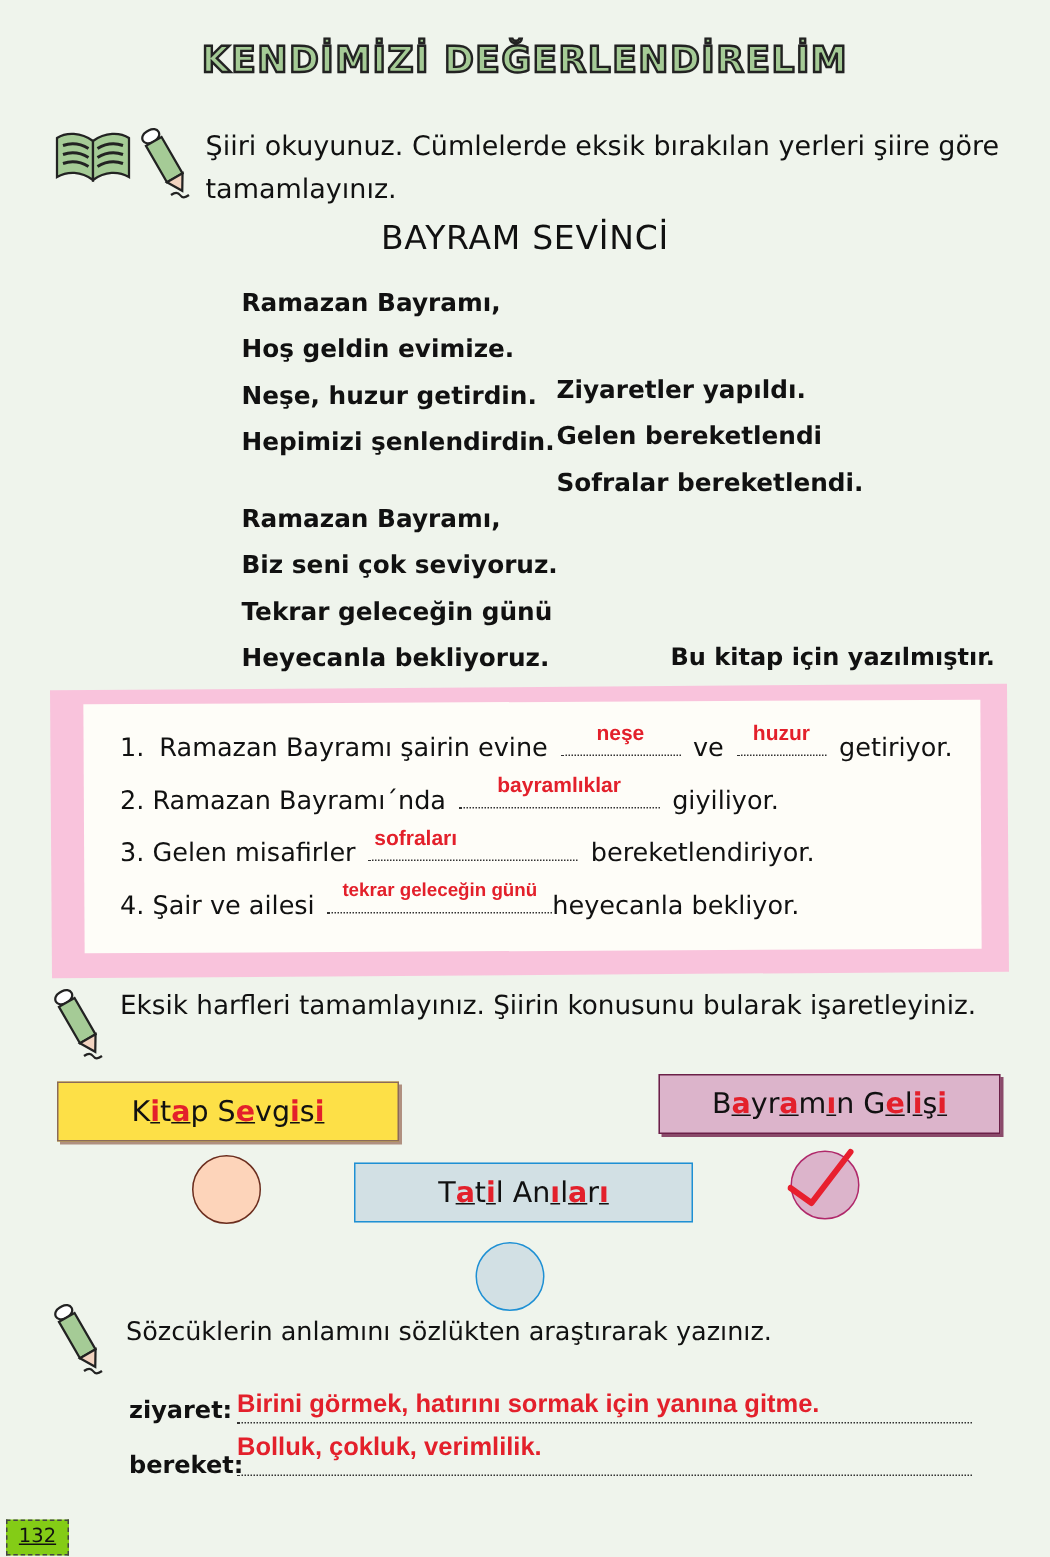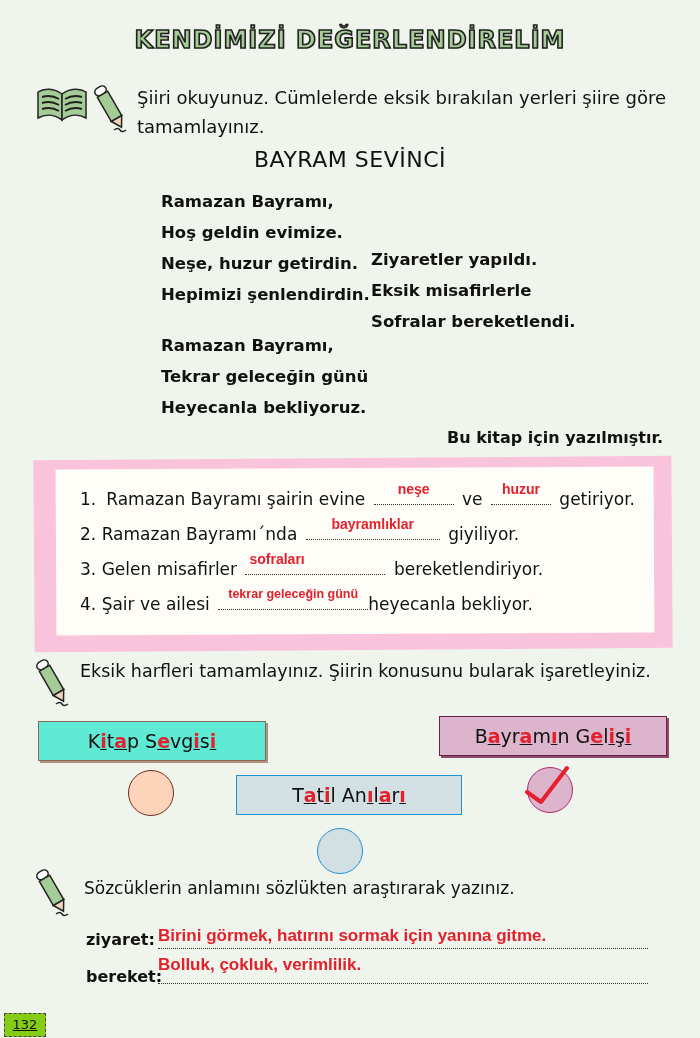--- a/index.html
+++ b/index.html
@@ -79,27 +79,28 @@
 
 <div class="abs poem-title">BAYRAM SEVİNCİ</div>
 
 <div class="abs poem" style="left:161px; top:186px;">
   <div>Ramazan Bayramı,</div>
   <div>Hoş geldin evimize.</div>
   <div>Neşe, huzur getirdin.</div>
   <div>Hepimizi şenlendirdin.</div>
   <div style="height:20px;"></div>
   <div>Ramazan Bayramı,</div>
+  <div>Biz seni çok seviyoruz.</div>
   <div>Tekrar geleceğin günü</div>
   <div>Heyecanla bekliyoruz.</div>
 </div>
 
 <div class="abs poem" style="left:371px; top:244px;">
   <div>Ziyaretler yapıldı.</div>
-  <div>Eksik misafirlerle</div>
+  <div>Gelen bereketlendi</div>
   <div>Sofralar bereketlendi.</div>
 </div>
 
 <div class="abs credit" style="left:447px; top:428px;">Bu kitap için yazılmıştır.</div>
 
 <div class="abs pink-frame"></div>
 <div class="abs answer-box"></div>
 
 <div class="abs" style="left:80px; top:482px;">
   <div class="q">
@@ -133,21 +134,21 @@
     <g transform="rotate(-30 17 27)">
       <rect x="11" y="2" width="12" height="8" rx="5" fill="#fff" stroke="#222" stroke-width="1.5"></rect>
       <rect x="11" y="10" width="12" height="28" fill="#a5cb96" stroke="#222" stroke-width="1.5"></rect>
       <path d="M11 38 L17 48 L23 38 Z" fill="#f2d3c0" stroke="#222" stroke-width="1.5"></path>
     </g>
     <path d="M20 48 q4 -3 6 0 q2 3 6 0" stroke="#222" stroke-width="1.5" fill="none"></path>
   </svg>
 </div>
 <div class="abs instr" style="left:80px; top:657px; font-size:17.5px;">Eksik harfleri tamamlayınız. Şiirin konusunu bularak işaretleyiniz.</div>
 
-<div class="abs topic-box" style="left:38px; top:721px; width:226px; background:#5eead4; border:1.5px solid #8a6a5a; box-shadow:2px 2px 0 #b09080;">
+<div class="abs topic-box" style="left:38px; top:721px; width:226px; background:#fde047; border:1.5px solid #8a6a5a; box-shadow:2px 2px 0 #b09080;">
   <span>K<span class="red">i</span>t<span class="red">a</span>p S<span class="red">e</span>vg<span class="red">i</span>s<span class="red">i</span></span>
 </div>
 <div class="abs circle" style="left:128px; top:770px; background:#fdd4ba; border:1.5px solid #6b2d1e;"></div>
 
 <div class="abs topic-box" style="left:236px; top:775px; width:224px; background:#d2e0e4; border:1.5px solid #1e90d4;">
   <span>T<span class="red">a</span>t<span class="red">i</span>l An<span class="red">ı</span>l<span class="red">a</span>r<span class="red">ı</span></span>
 </div>
 <div class="abs circle" style="left:317px; top:828px; background:#d2e0e4; border:1.5px solid #1e90d4;"></div>
 
 <div class="abs topic-box" style="left:439px; top:716px; width:226px; background:#dcb4cb; border:1.5px solid #6b2048; box-shadow:2px 2px 0 #8a4a6a;">

